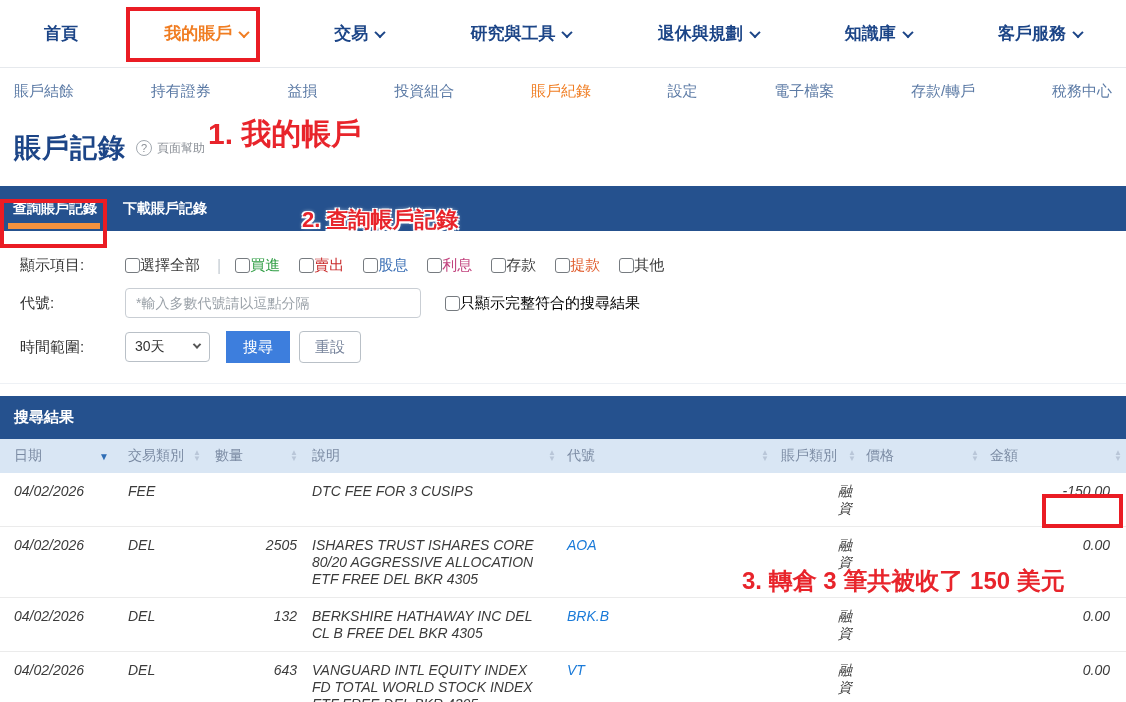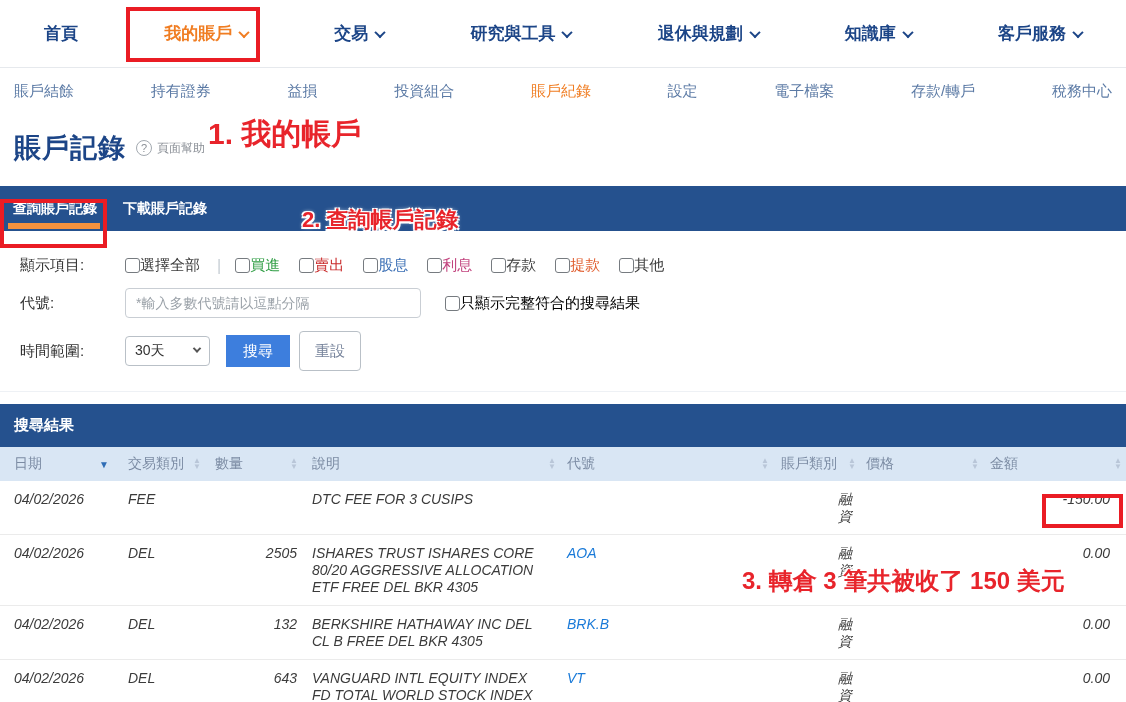--- a/index.html
+++ b/index.html
@@ -49,21 +49,21 @@
     padding:0 10px; font-size:14px; color:#333; font-family:"Liberation Sans",sans-serif; }
   .sym-input::placeholder { color:#9aa1a8; }
   .cb-exact { margin-left:24px; }
   .select { width:85px; height:30px; border:1px solid #b9c0c7; border-radius:4px;
     display:flex; align-items:center; justify-content:space-between; padding:0 9px;
     font-size:14px; color:#333; cursor:pointer; }
   .select .chev { width:6px; height:6px; border-width:2px; border-color:#555; margin-top:-3px; }
   .btn-search { margin-left:16px; height:32px; padding:0 17px; background:#3d7edd;
     color:#fff; font-size:15px; border:none; border-radius:0; cursor:pointer;
     font-family:"Liberation Sans",sans-serif; }
-  .btn-reset { margin-left:9px; height:40px; padding:0 15px; background:#fff;
+  .btn-reset { margin-left:9px; height:32px; padding:0 15px; background:#fff;
     color:#76839b; font-size:15px; border:1px solid #b9c0c7; border-radius:4px;
     cursor:pointer; font-family:"Liberation Sans",sans-serif; }
 
   
   .results-bar { background:#25518e; height:43px; display:flex; align-items:center;
     padding:0 14px; color:#fff; font-weight:700; font-size:15px; margin-top:12px; }
   table { width:1126px; border-collapse:collapse; table-layout:fixed; }
   thead th { background:#d9e6f4; height:34px; font-weight:400; padding:0; }
   .th-inner { display:flex; align-items:center; justify-content:space-between;
     font-size:14px; color:#7b8ba3; }

